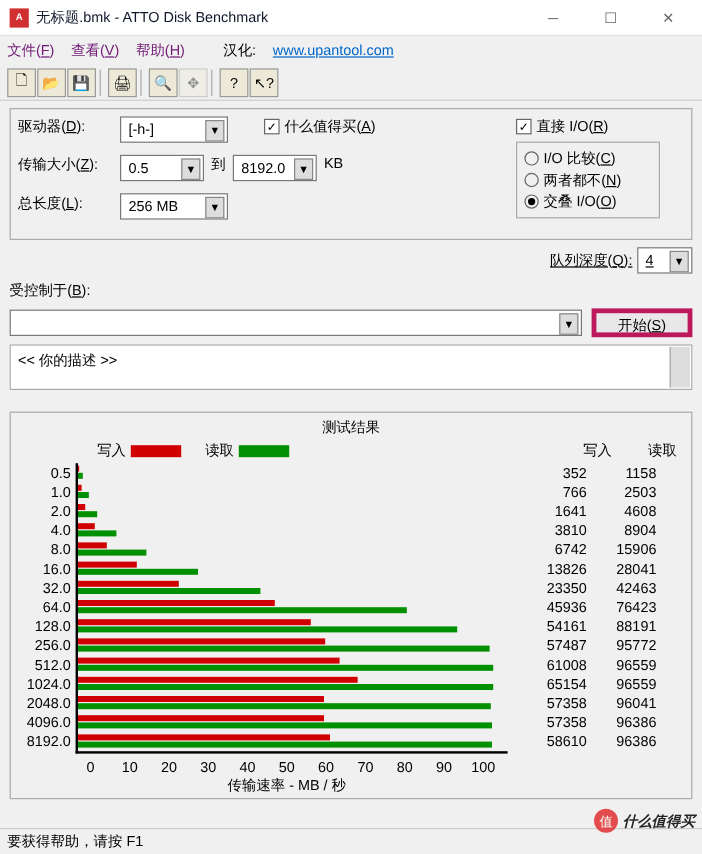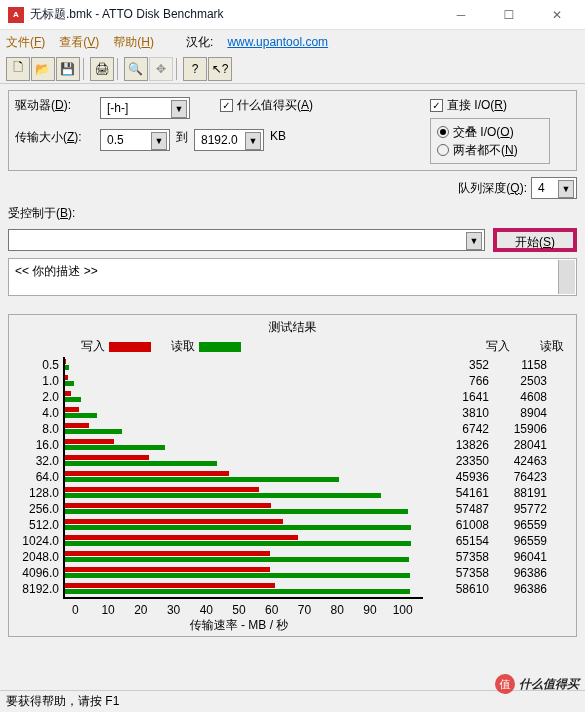--- a/index.html
+++ b/index.html
@@ -3,38 +3,38 @@
 <meta charset="utf-8">
 <style>
 * { box-sizing: border-box; margin: 0; padding: 0; font-family: "Microsoft YaHei", SimSun, sans-serif; font-size: 12px; }
 body { background: #f0f0f0; width: 585px; height: 712px; overflow: hidden; position: relative; }
 .titlebar { height: 30px; background: #fff; display: flex; align-items: center; padding: 0 8px; border-bottom: 1px solid #e0e0e0; }
 .app-icon { width: 16px; height: 16px; background: #d03030; margin-right: 6px; display: flex; align-items: center; justify-content: center; color: #fff; font-size: 8px; font-weight: bold; }
 .title-text { flex: 1; color: #0f172a; }
 .win-btns { display: flex; gap: 8px; }
 .win-btn { width: 40px; height: 28px; display: flex; align-items: center; justify-content: center; color: #666; }
 .menubar { height: 24px; background: #f0f0f0; display: flex; align-items: center; padding: 0 6px; gap: 14px; }
-.menu-item { color: #a16207; }
+.menu-item { color: #701a75; }
 .menu-key { text-decoration: underline; }
 .menu-link { color: #0066cc; text-decoration: underline; }
 .toolbar { height: 30px; background: #f0f0f0; display: flex; align-items: center; padding: 2px 6px; gap: 1px; border-bottom: 1px solid #ccc; }
 .tool-btn { width: 24px; height: 24px; border: 1px solid #999; background: #ece9d8; display: flex; align-items: center; justify-content: center; }
 .tool-sep { width: 4px; height: 22px; border-left: 1px solid #aaa; margin: 0 2px; }
 .panel { margin: 6px 8px; border: 1px solid #aaa; background: #f0f0f0; padding: 6px; }
 .settings-row { display: flex; align-items: flex-start; margin-bottom: 6px; height: 26px; }
 .settings-label { width: 85px; }
 .combo { border: 1px solid #777; background: #fff; height: 22px; width: 90px; display: inline-flex; align-items: center; padding: 0 16px 0 6px; position: relative; }
 .combo::after { content: '▼'; position: absolute; right: 2px; top: 2px; font-size: 9px; background: #ddd; border: 1px solid #888; width: 14px; height: 16px; display: flex; align-items: center; justify-content: center; }
 .check { display: inline-flex; align-items: center; gap: 4px; }
 .check-box { width: 13px; height: 13px; border: 1px solid #666; background: #fff; display: inline-flex; align-items: center; justify-content: center; font-size: 10px; }
 .radio-group { border: 1px solid #aaa; padding: 4px 6px; width: 120px; }
 .radio-item { display: flex; align-items: center; gap: 4px; height: 18px; }
 .radio-dot { width: 12px; height: 12px; border: 1px solid #666; border-radius: 50%; display: inline-flex; align-items: center; justify-content: center; }
 .radio-dot.sel::after { content: ''; width: 6px; height: 6px; background: #000; border-radius: 50%; }
-.queue-row { display: flex; align-items: center; justify-content: flex-end; gap: 4px; padding: 0 8px 6px 4px; }
+.queue-row { display: flex; align-items: center; justify-content: flex-end; gap: 4px; padding: 0 8px 6px 4px; text-decoration: underline; }
 .control-row { display: flex; align-items: center; padding: 0 8px 6px 8px; gap: 8px; }
 .wide-combo { flex: 1; border: 1px solid #777; background: #fff; height: 22px; position: relative; }
 .wide-combo::after { content: '▼'; position: absolute; right: 2px; top: 2px; font-size: 9px; background: #ddd; border: 1px solid #888; width: 14px; height: 16px; display: flex; align-items: center; justify-content: center; }
 .btn { border: 4px solid #be185d; background: #e8e8e8; padding: 2px 18px; height: 24px; }
 .desc-box { margin: 0 8px 18px 8px; border: 1px solid #aaa; background: #fff; height: 38px; padding: 4px 6px; position: relative; }
 .desc-box::after { content: ''; position: absolute; right: 1px; top: 1px; bottom: 1px; width: 16px; background: #ddd; border-left: 1px solid #aaa; }
 .results { margin: 0 8px 6px 8px; border: 1px solid #aaa; background: #f0f0f0; padding: 2px; }
 .results-title { text-align: center; padding: 2px 0; }
 .legend-row { display: flex; align-items: center; padding: 0 0 2px 0; }
 .legend-spacer { width: 70px; }
@@ -111,34 +111,44 @@
         <span class="settings-label"><span>传输大小(</span><span class="menu-key">Z</span><span>):</span></span>
         <div class="combo" style="width:70px;text-align:right;">
             <span>0.5</span>
           </div>
         <span style="margin:0 6px;">到</span>
         <div class="combo" style="width:70px;text-align:right;">
             <span>8192.0</span>
           </div>
         <span style="margin-left:6px;">KB</span>
       </div>
+      <div class="settings-row">
+        <span class="settings-label"><span>总长度(</span><span class="menu-key">L</span><span>):</span></span>
+        <div class="combo">
+            <span>256 MB</span>
+          </div>
+      </div>
     </div>
     <div style="width:140px;">
       <span class="check" style="margin-bottom:4px;">
         <span class="check-box">✓</span>
         <span><span>直接 I/O(</span><span class="menu-key">R</span><span>)</span></span>
       </span>
       <div class="radio-group">
         <div class="radio-item">
-            <span class="radio-dot sel"></span>
-            <span><span>交叠 I/O(</span><span class="menu-key">O</span><span>)</span></span>
+            <span class="radio-dot"></span>
+            <span><span>I/O 比较(</span><span class="menu-key">C</span><span>)</span></span>
           </div>
         <div class="radio-item">
             <span class="radio-dot"></span>
             <span><span>两者都不(</span><span class="menu-key">N</span><span>)</span></span>
+          </div>
+        <div class="radio-item">
+            <span class="radio-dot sel"></span>
+            <span><span>交叠 I/O(</span><span class="menu-key">O</span><span>)</span></span>
           </div>
       </div>
     </div>
   </div>
 </div>
 
 <div class="queue-row">
   <span><span>队列深度(</span><span class="menu-key">Q</span><span>):</span></span>
   <div class="combo" style="width:46px;">
       <span>4</span>

